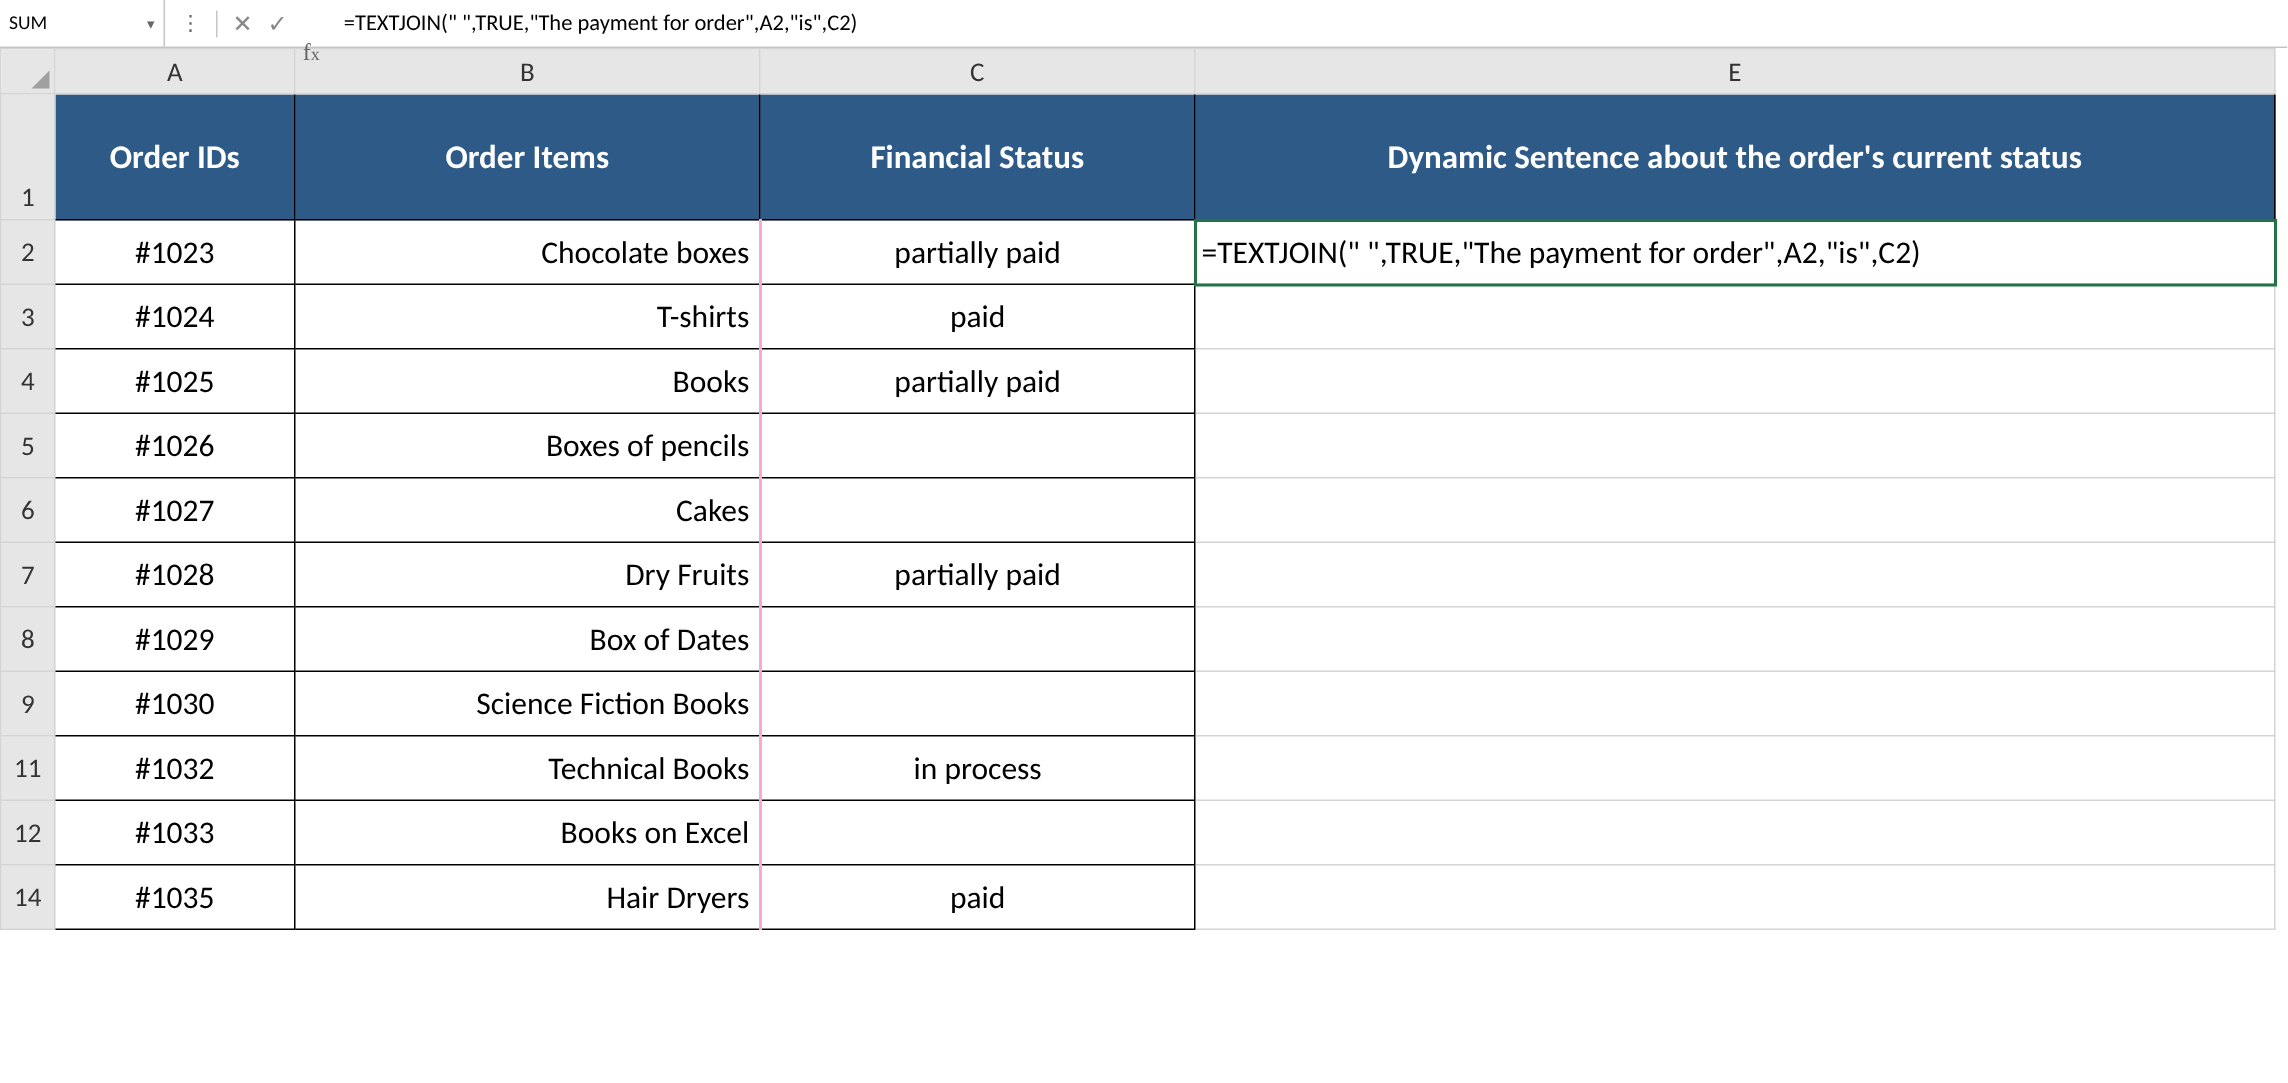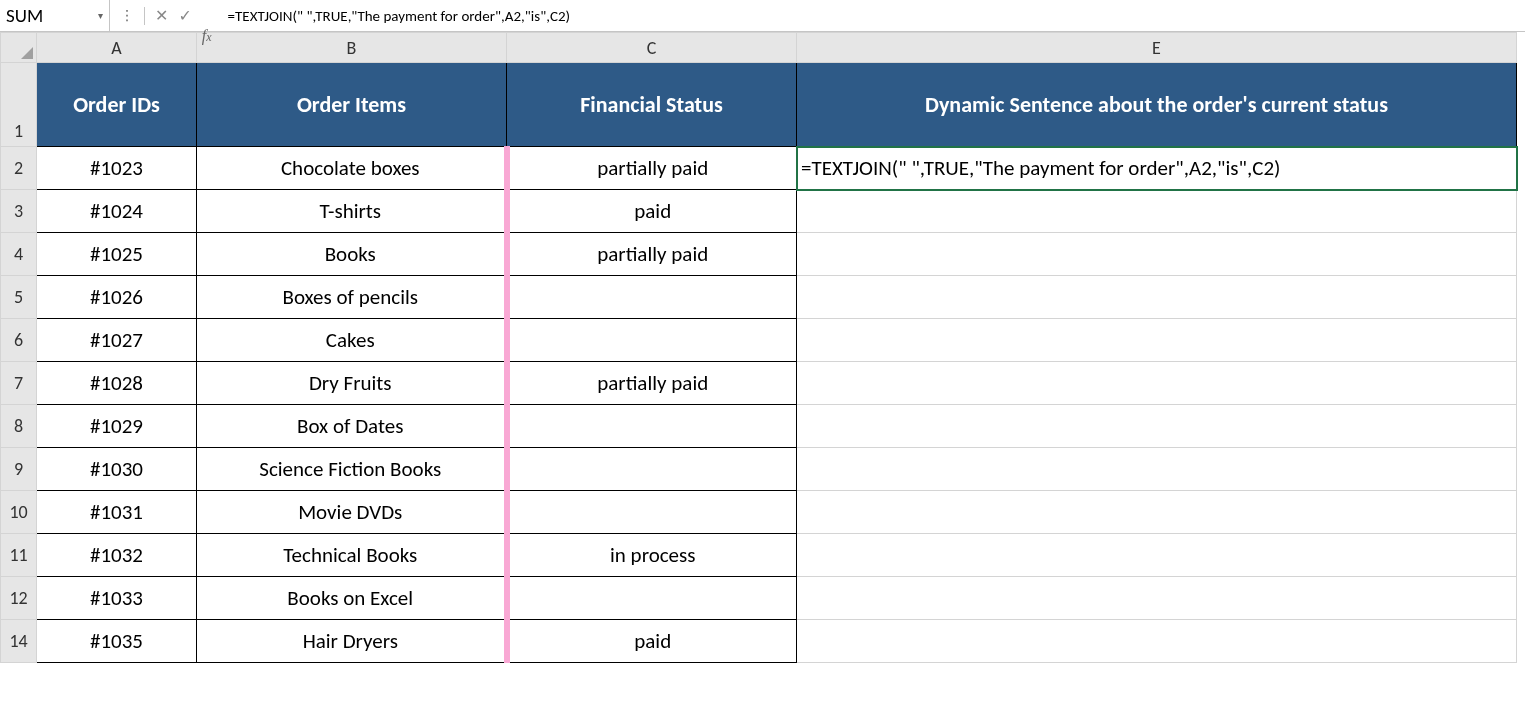--- a/index.html
+++ b/index.html
@@ -25,39 +25,39 @@
     align-items: center;
     width: 110px;
     height: 100%;
     border-right: 1px solid #c5c5c5;
     padding: 0 6px;
     justify-content: space-between;
   }
   .name-box input {
     border: none;
     width: 60px;
-    font-size: 19px;
+    font-size: 13px;
     outline: none;
     font-family: inherit;
   }
   .chevron {
     font-size: 10px;
     color: #666;
   }
   .fb-icons {
     display: flex;
     align-items: center;
     gap: 10px;
     padding: 0 10px;
     color: #666;
   }
   .fb-icons .dots { font-size: 14px; color:#666;}
   .fb-icons .xmark { color: #888; font-size:16px;}
   .fb-icons .check { color: #888; font-size:16px;}
-  .fb-icons .fx { font-style: italic; font-family: 'Times New Roman', serif; font-size:16px;margin-top:40px;}
+  .fb-icons .fx { font-family: 'Times New Roman', serif; font-size:16px;margin-top:40px;}
   .fb-divider {
     width:1px; height:18px; background:#c5c5c5;
   }
   .formula-input {
     flex: 1;
     border: none;
     outline: none;
     font-size: 15px;
     padding-left: 6px;
     font-family: Calibri, Arial, sans-serif;
@@ -110,21 +110,21 @@
     height: 84px;
     font-size: 22px;
     border: 1px solid #000;
   }
   tr.header-row th.rowhead {
     height: 84px;
     vertical-align: bottom;
     padding-bottom:4px;
   }
   td.col-a { text-align: center; width: 160px; border-left:1px solid #000; border-right:1px solid #000;}
-  td.col-b { text-align: center; width: 310px; border-right:6px solid #f9a8d4;}
+  td.col-b { text-align: right; width: 310px; border-right:2px solid #f9a8d4;}
   td.col-c { text-align: center; width: 290px; border-right:1px solid #000;}
   td.col-e { text-align: left; width: 720px; padding-left:4px;}
   th.col-a { width:160px;}
   th.col-b { width:310px;}
   th.col-c { width:290px;}
   th.col-e { width:720px;}
   tr.data-row td {
     border-bottom: 1px solid #000;
     margin-top: 27px;
   }
@@ -245,27 +245,20 @@
     <td class="col-e"></td>
   </tr>
   <tr class="data-row">
     <th class="rowhead">9</th>
     <td class="col-a">#1030</td>
     <td class="col-b">Science Fiction Books</td>
     <td class="col-c"></td>
     <td class="col-e"></td>
   </tr>
   <tr class="data-row">
-    <th class="rowhead">10</th>
-    <td class="col-a">#1031</td>
-    <td class="col-b">Movie DVDs</td>
-    <td class="col-c"></td>
-    <td class="col-e"></td>
-  </tr>
-  <tr class="data-row">
     <th class="rowhead">11</th>
     <td class="col-a">#1032</td>
     <td class="col-b">Technical Books</td>
     <td class="col-c">in process</td>
     <td class="col-e"></td>
   </tr>
   <tr class="data-row">
     <th class="rowhead">12</th>
     <td class="col-a">#1033</td>
     <td class="col-b">Books on Excel</td>

